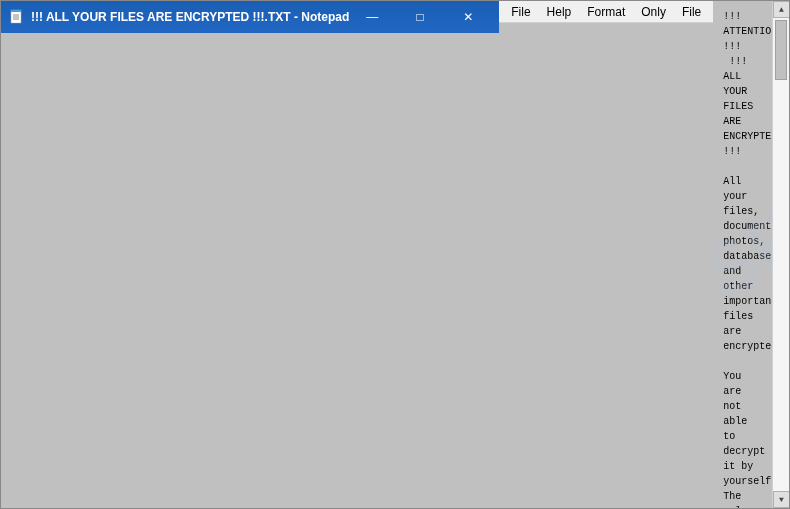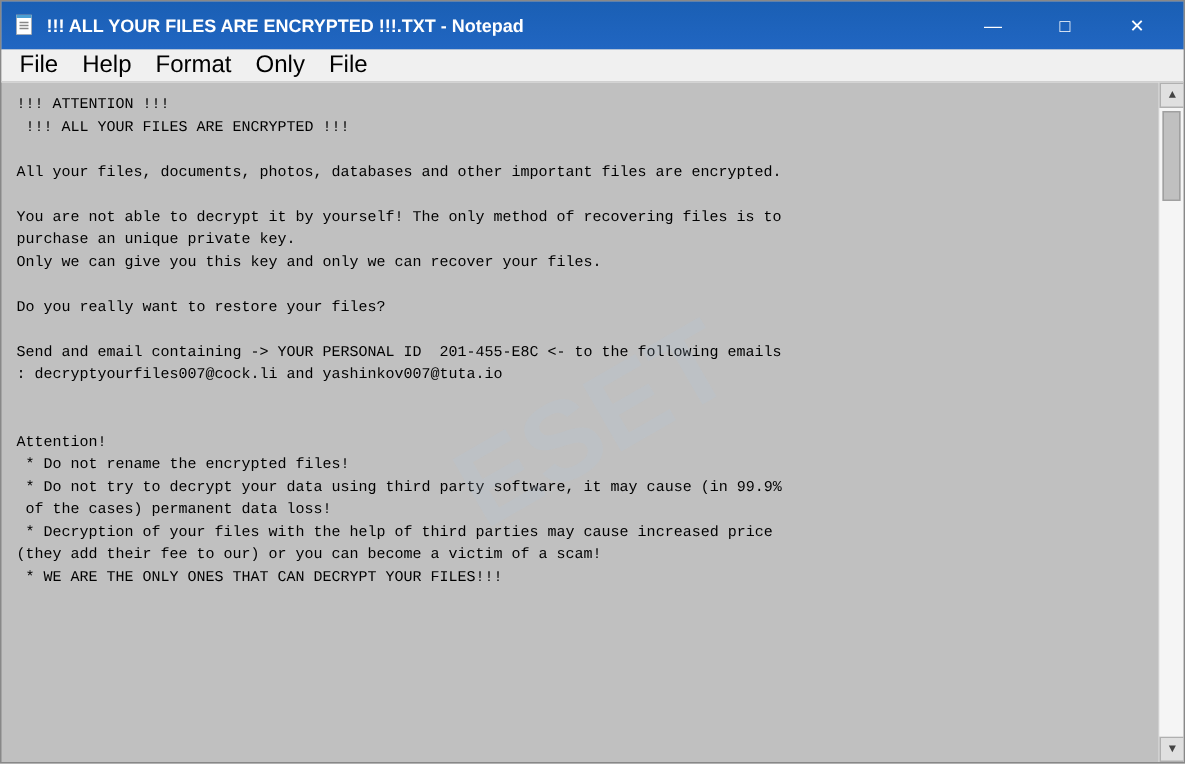--- a/index.html
+++ b/index.html
@@ -14,21 +14,21 @@
       background: #c0c0c0;
       font-family: 'Courier New', Courier, monospace;
       font-size: 13px;
       overflow: hidden;
     }
 
     .window {
       width: 790px;
       height: 509px;
       display: flex;
-      flex-direction: column;
+      flex-direction: row;
       border: 1px solid #888;
       box-shadow: 2px 2px 5px rgba(0,0,0,0.4);
     }
 
     .title-bar {
       background: linear-gradient(to bottom, #1a5fb4, #2166c2);
       height: 32px;
       display: flex;
       align-items: center;
       padding: 0 8px;
@@ -75,21 +75,21 @@
       height: 22px;
       display: flex;
       align-items: center;
       padding: 0 4px;
       border-bottom: 1px solid #d0d0d0;
     }
 
     .menu-item {
       padding: 2px 8px;
       font-family: 'Segoe UI', Arial, sans-serif;
-      font-size: 16px;
+      font-size: 12px;
       cursor: pointer;
       color: #000;
     }
 
     .text-area {
       flex: 1;
       padding: 8px 10px;
       overflow-y: auto;
       line-height: 1.5;
       white-space: pre-wrap;

